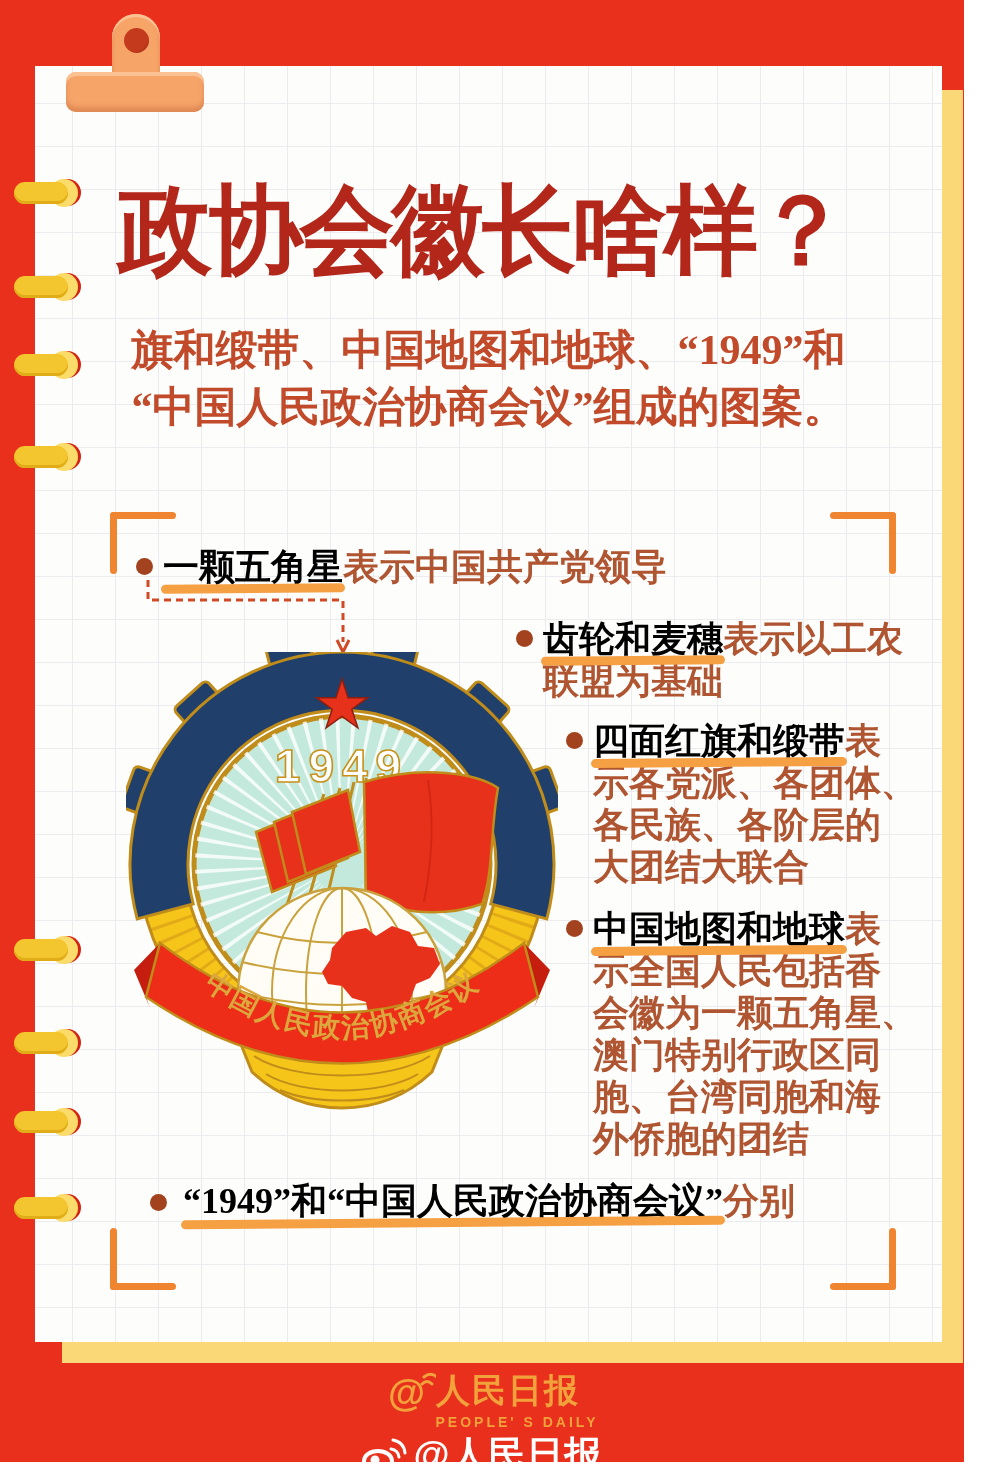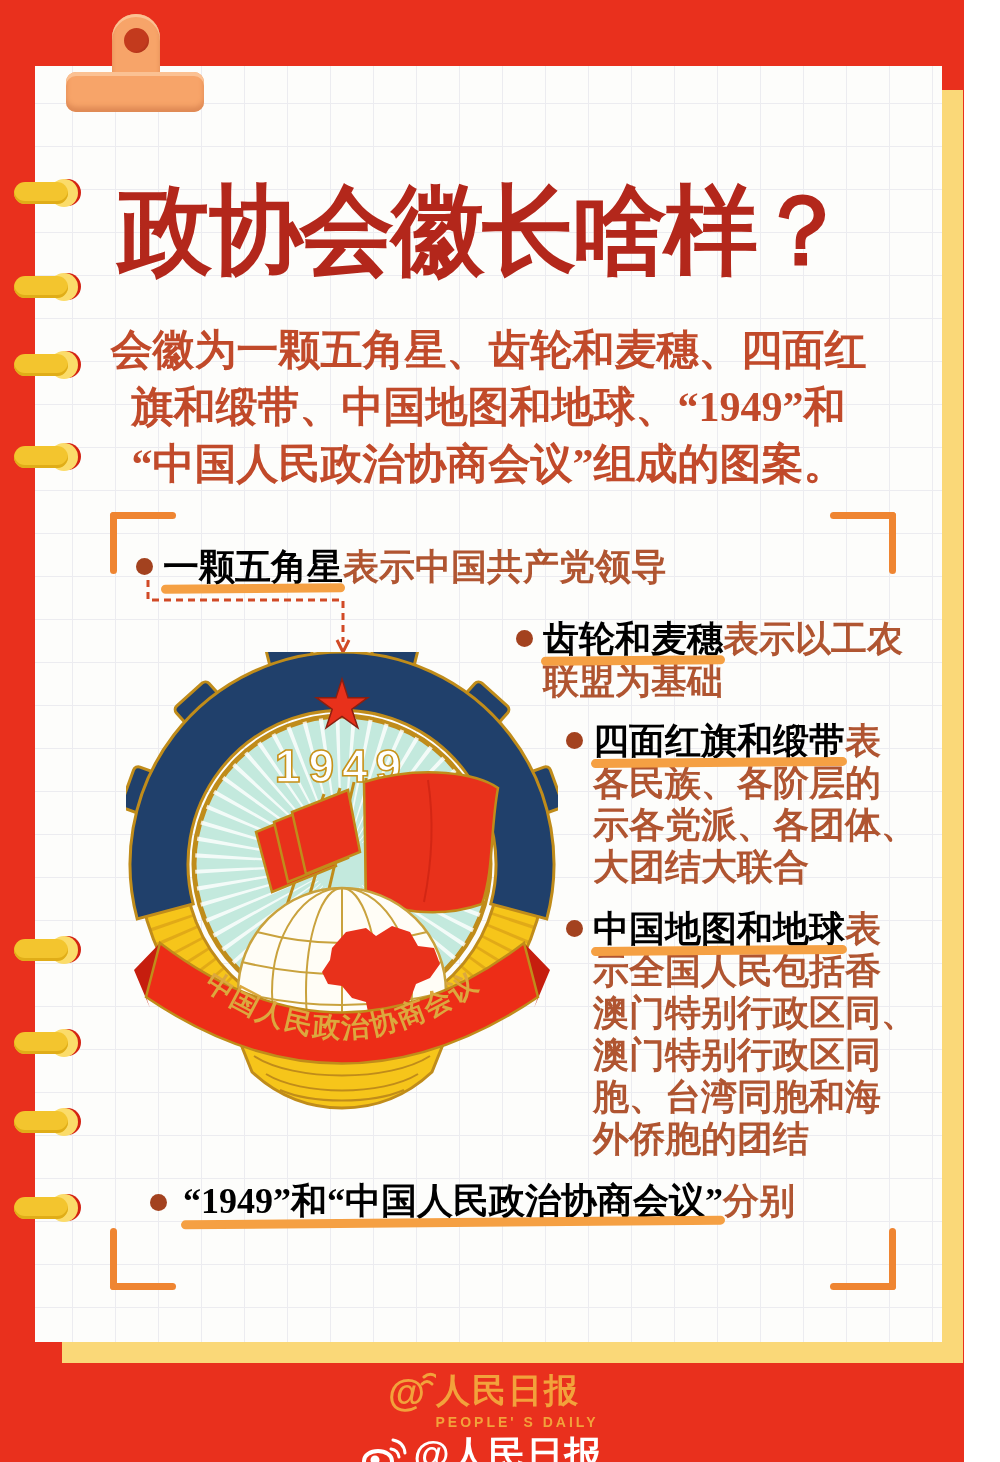--- a/index.html
+++ b/index.html
@@ -106,21 +106,20 @@
     </div>
   <div class="ring" style="top:1193px">
       <span class="hole"></span>
       <span class="cap"></span>
       <span class="pill"></span>
     </div>
 
   <div class="title">政协会徽长啥样？</div>
 
   <div class="intro">
-    <div>会徽为一颗五角星、齿轮和麦穗、四面红</div>
     <div>旗和缎带、中国地图和地球、“1949”和</div>
     <div>“中国人民政治协商会议”组成的图案。</div>
   </div>
 
   <div class="corner c-tl"></div>
   <div class="corner c-tr"></div>
   <div class="corner c-bl"></div>
   <div class="corner c-br"></div>
 
   <div class="bullet" style="left:136px;top:546px;">
@@ -140,32 +139,32 @@
     <div class="btext">
       <div class="bline"><span class="hl">齿轮和麦穗</span><span>表示以工农</span></div>
       <div class="bline">联盟为基础</div>
     </div>
   </div>
 
   <div class="bullet" style="left:566px;top:720px;">
     <span class="dot"></span>
     <div class="btext">
       <div class="bline"><span class="hl">四面红旗和缎带</span><span>表</span></div>
+      <div class="bline">示各党派、各团体、</div>
       <div class="bline">各民族、各阶层的</div>
-      <div class="bline">示各党派、各团体、</div>
       <div class="bline">大团结大联合</div>
     </div>
   </div>
 
   <div class="bullet" style="left:566px;top:908px;">
     <span class="dot"></span>
     <div class="btext">
       <div class="bline"><span class="hl">中国地图和地球</span><span>表</span></div>
       <div class="bline">示全国人民包括香</div>
-      <div class="bline">澳门特别行政区同、</div>
+      <div class="bline">会徽为一颗五角星、</div>
       <div class="bline">澳门特别行政区同</div>
       <div class="bline">胞、台湾同胞和海</div>
       <div class="bline">外侨胞的团结</div>
     </div>
   </div>
 
   <div class="bullet b5" style="left:150px;top:1176px;text-align:right;">
     <span class="dot" style="top:18px"></span>
     <div class="btext" style="margin-left:33px">
       <div class="bline"><span class="hl">“1949”和“中国人民政治协商会议”</span><span>分别</span></div>

